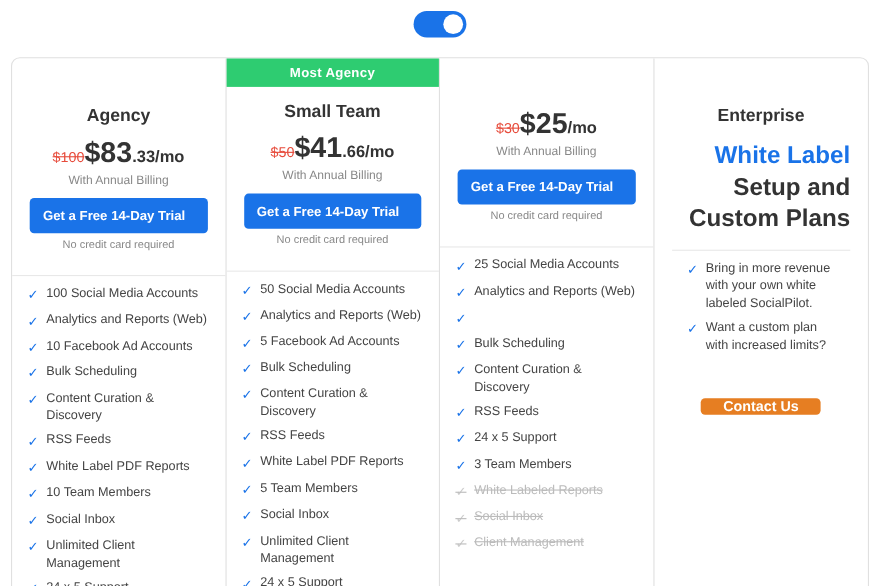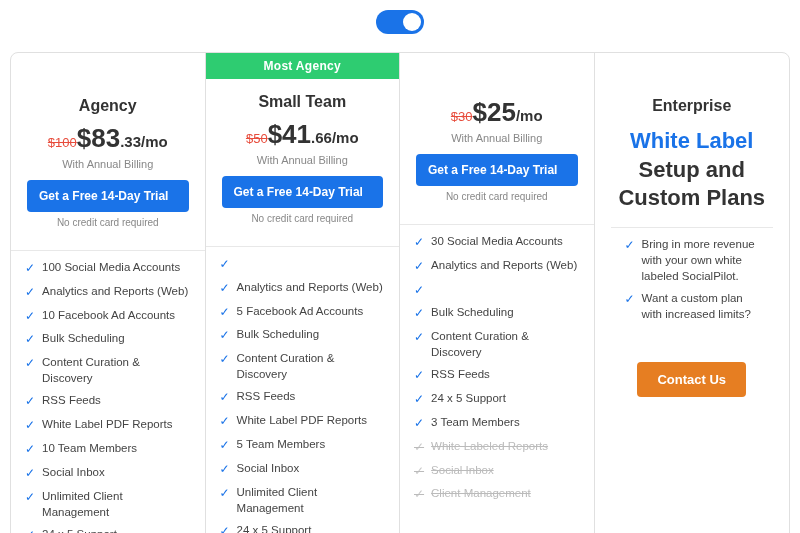--- a/index.html
+++ b/index.html
@@ -168,37 +168,37 @@
     }
 
     
     .enterprise-card {
       padding: 14px 16px;
     }
     .enterprise-title {
       font-size: 22px;
       font-weight: 700;
       color: #333;
-      text-align: center;
+      text-align: right;
       line-height: 1.3;
       margin-bottom: 14px;
     }
     .enterprise-title span {
       color: #1a73e8;
     }
     .enterprise-features {
       margin-bottom: 20px;
     }
     .contact-btn {
       display: block;
       background: #e67e22;
       color: #fff;
       border: none;
       border-radius: 4px;
-      padding: 10px 20px;
+      padding: 0 20px;
       font-size: 13px;
       font-weight: 600;
       cursor: pointer;
       text-align: center;
       margin: 0 auto;
       margin-top: auto;
     }
     .enterprise-wrapper {
       display: flex;
       flex-direction: column;
@@ -302,20 +302,21 @@
           <span class="price-decimal">.66/mo</span>
         </div>
         <div class="billing-note">With Annual Billing</div>
         <button class="trial-btn">Get a Free 14-Day Trial</button>
         <div class="no-credit">No credit card required</div>
       </div>
       <div class="features-list">
 
           <div class="feature-item ">
             <span class="check-icon">✓</span>
+            <span>50 Social Media Accounts</span>
           </div>
 
           <div class="feature-item ">
             <span class="check-icon">✓</span>
             <span>Analytics and Reports (Web)</span>
           </div>
 
           <div class="feature-item ">
             <span class="check-icon">✓</span>
             <span>5 Facebook Ad Accounts</span>
@@ -372,21 +373,21 @@
           <span class="price-decimal">/mo</span>
         </div>
         <div class="billing-note">With Annual Billing</div>
         <button class="trial-btn">Get a Free 14-Day Trial</button>
         <div class="no-credit">No credit card required</div>
       </div>
       <div class="features-list">
 
           <div class="feature-item ">
             <span class="check-icon">✓</span>
-            <span>30 Social Media Accounts</span>
+            <span>25 Social Media Accounts</span>
           </div>
 
           <div class="feature-item ">
             <span class="check-icon">✓</span>
             <span>Analytics and Reports (Web)</span>
           </div>
 
           <div class="feature-item ">
             <span class="check-icon">✓</span>
           </div>

